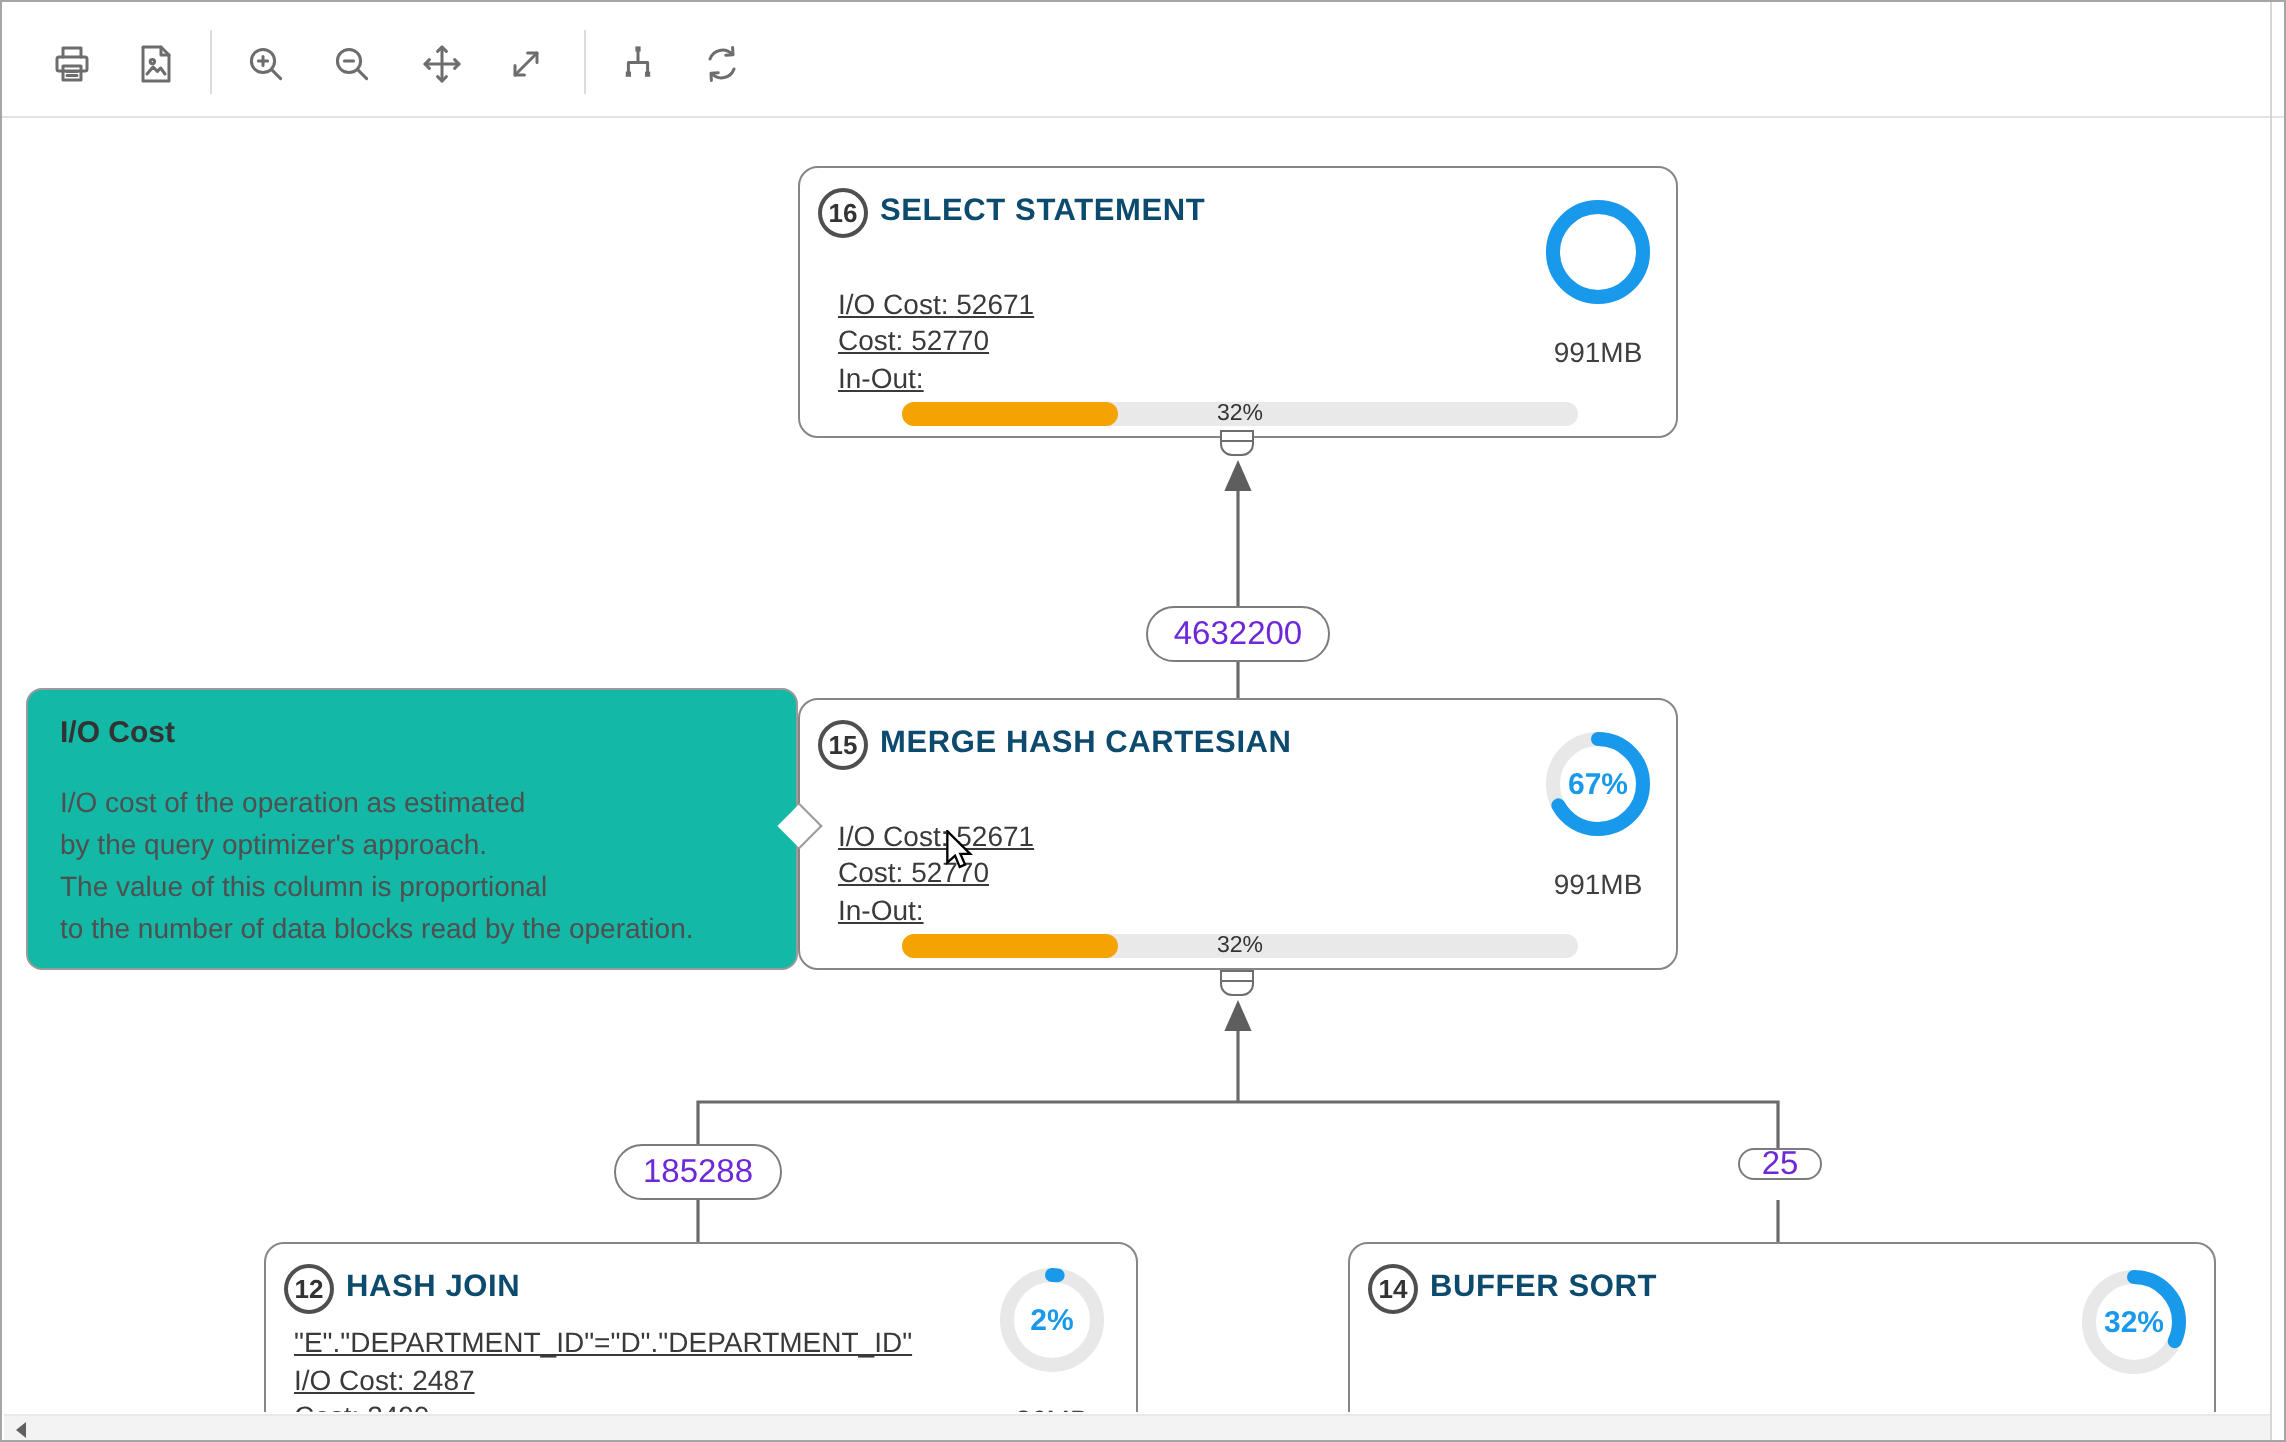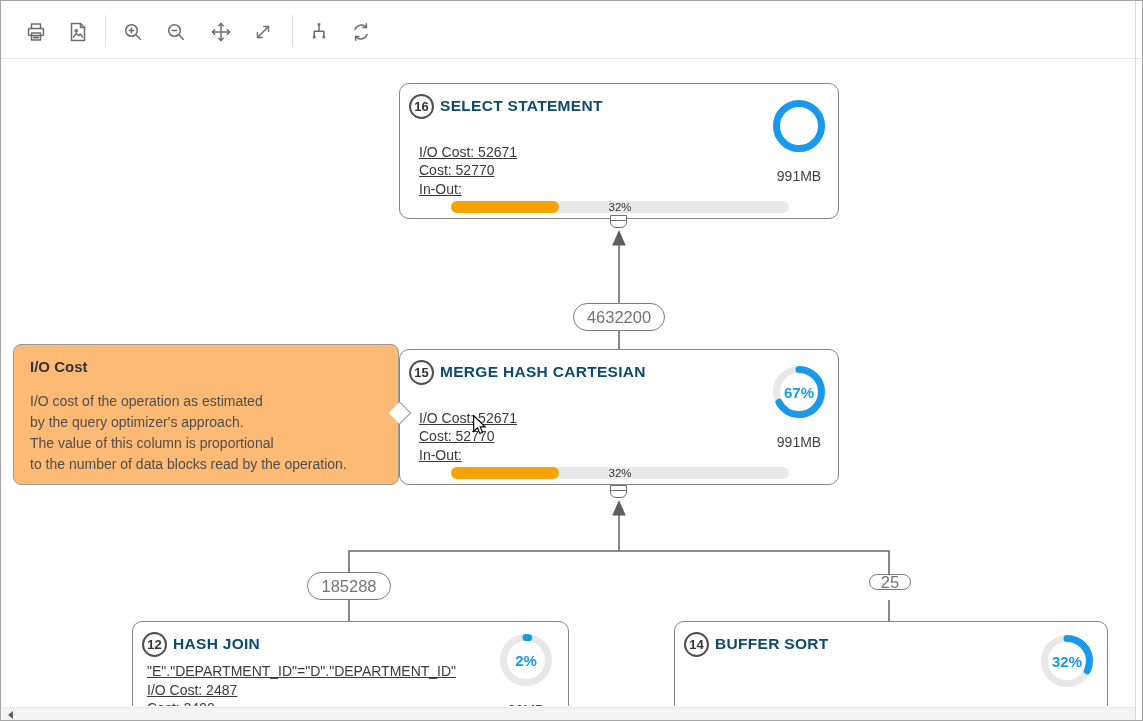--- a/index.html
+++ b/index.html
@@ -17,25 +17,25 @@
   .ntitle{position:absolute;left:40px;top:13px;font-size:15.5px;font-weight:bold;color:#0c4a6e;letter-spacing:.3px;white-space:nowrap;}
   .ndetails{position:absolute;font-size:14px;color:#3a3a3a;line-height:18.3px;white-space:nowrap;text-decoration:underline;}
   .nbar{position:absolute;height:12px;background:#e9e9e9;border-radius:6px;}
   .nbar-fill{position:absolute;left:0;top:0;height:12px;border-radius:6px;}
   .nbar-label{position:absolute;left:0;right:0;top:0;text-align:center;font-size:11.5px;line-height:12px;color:#333;}
   .ring{position:absolute;}
   .ring-track{fill:none;stroke:#e8e8e8;stroke-width:7;}
   .ring-arc{fill:none;stroke-width:7;stroke-linecap:round;transform:rotate(-90deg);transform-origin:31px 31px;}
   .ring-label{position:absolute;width:62px;height:62px;display:flex;align-items:center;justify-content:center;font-size:15px;font-weight:bold;}
   .nsize{position:absolute;width:66px;text-align:center;font-size:14px;color:#3f3f3f;}
-  .pill{position:absolute;background:#fff;border:1.5px solid #7c7c7c;border-radius:15px;z-index:3;box-sizing:border-box;display:flex;align-items:center;justify-content:center;font-size:16.5px;color:#737373;}
+  .pill{position:absolute;background:#fff;border:1.5px solid #7c7c7c;border-radius:15px;z-index:3;box-sizing:border-box;display:flex;align-items:center;justify-content:center;font-size:16.5px;color:#6d28d9;}
   .collapse-toggle{position:absolute;width:17px;height:13px;background:#fff;border:1.5px solid #6e6e6e;border-radius:0 0 6px 6px;z-index:3;box-sizing:border-box;cursor:pointer;}
   .ct-line{position:absolute;left:0;right:0;top:4px;border-top:1.5px solid #6e6e6e;}
   
-  .tooltip{position:absolute;left:12px;top:343px;width:386px;height:141px;background:#fdba74;border:1px solid #9a9a9a;border-radius:8px;z-index:5;box-sizing:border-box;}
+  .tooltip{position:absolute;left:12px;top:343px;width:386px;height:141px;background:#14b8a6;border:1px solid #9a9a9a;border-radius:8px;z-index:5;box-sizing:border-box;}
   .tt-title{position:absolute;left:16px;top:13px;font-size:15px;font-weight:bold;color:#333;}
   .tt-body{position:absolute;left:16px;top:46px;font-size:14px;color:#4f4f4f;line-height:21px;white-space:nowrap;}
   .tt-tail{position:absolute;left:391px;top:404px;width:15px;height:15px;background:#fff;border-top:1px solid #9a9a9a;border-right:1px solid #9a9a9a;transform:rotate(45deg);z-index:6;}
   
   .hscroll{position:absolute;left:1px;top:706px;width:1133px;height:14px;background:#f3f3f3;border-top:1px solid #e9e9e9;z-index:7;}
   .hscroll-arrow{position:absolute;left:6px;top:3px;width:0;height:0;border-top:4px solid transparent;border-bottom:4px solid transparent;border-right:5px solid #606060;}
   .vgutter{position:absolute;left:1134px;top:0;width:1px;height:721px;background:#d6d6d6;z-index:8;}
   .cursor{position:absolute;z-index:10;}
 </style>
 </head>

